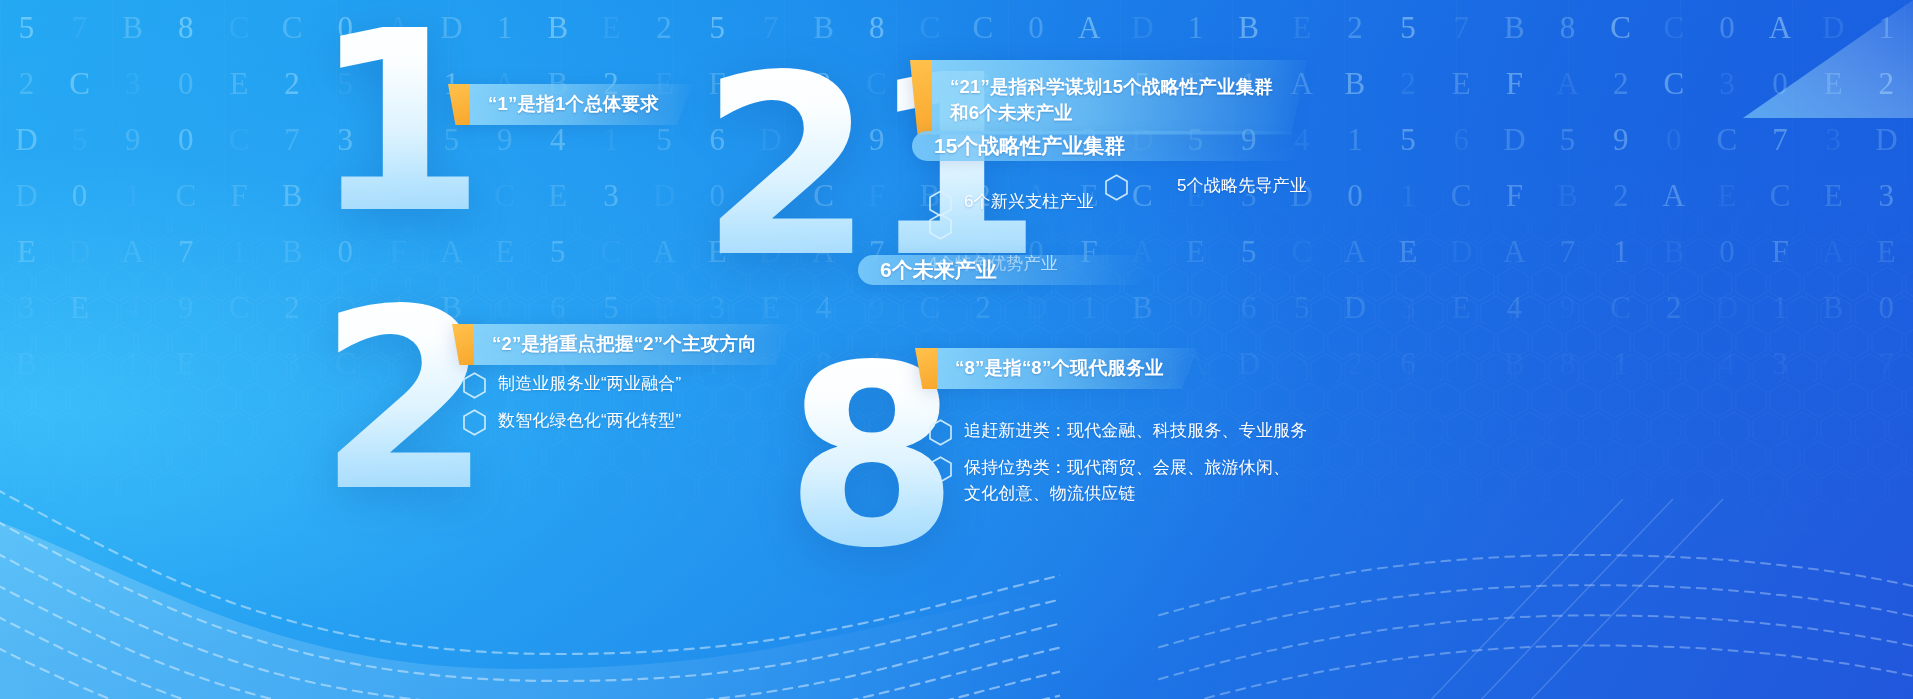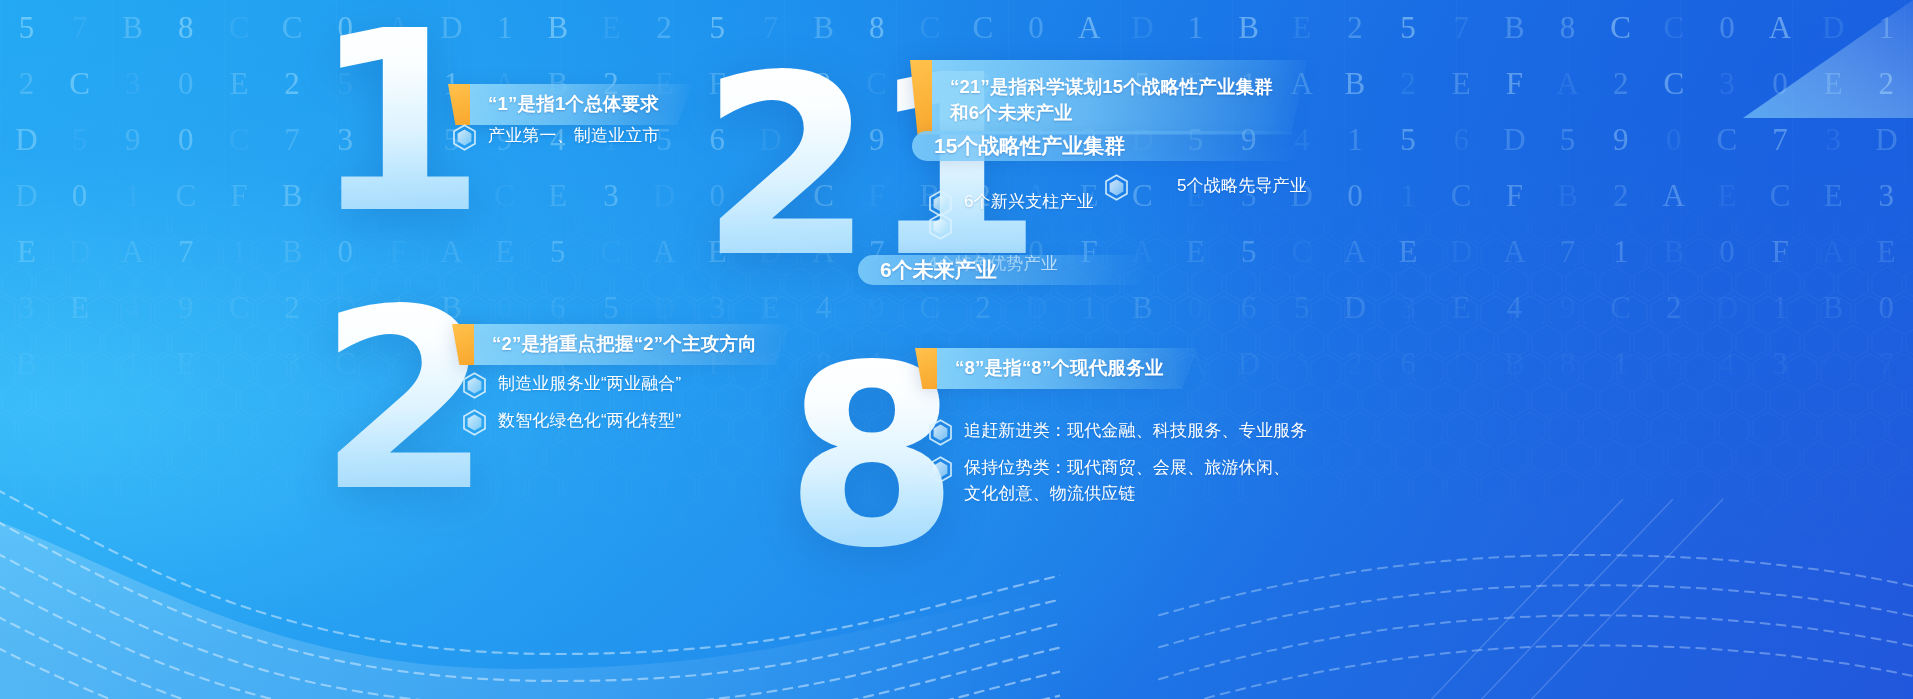--- a/index.html
+++ b/index.html
@@ -508,33 +508,20 @@
 
   <div class="bignum" id="num-1">1</div>
 
   <div class="headbar" id="bar-1">
     <div class="tri slant"></div>
     <div class="plate">
       <span class="htxt">“1”是指1个总体要求</span>
     </div>
   </div>
 
-  <div class="bullet" id="b-1a">
-    <svg class="hexicon" viewBox="0 0 25 27">
-      <defs>
-          <linearGradient id="hx1" x1="0" y1="0" x2="1" y2="1">
-        <stop offset="0" stop-color="#ffffff" stop-opacity=".95"></stop>
-            <stop offset="1" stop-color="#a8e0fb" stop-opacity=".75"></stop>
-      </linearGradient>
-        </defs>
-      <path d="M12.5 1.2 L23 7.2 L23 19.8 L12.5 25.8 L2 19.8 L2 7.2 Z" fill="none" stroke="#d9f1ff" stroke-width="1.7" stroke-opacity=".9"></path>
-      <path d="M12.5 5.4 L19.4 9.4 L19.4 17.6 L12.5 21.6 L5.6 17.6 L5.6 9.4 Z" fill="url(#hx1)" opacity=".85"></path>
-    </svg>
-    <span class="btxt">产业第一、制造业立市</span>
-  </div>
 
   <div class="bignum" id="num-21">21</div>
 
   <div class="headbar" id="bar-21">
     <div class="tri slant"></div>
     <div class="plate two">
       <span class="htxt">“21”是指科学谋划15个战略性产业集群</span>
       <span class="htxt">和6个未来产业</span>
     </div>
   </div>

